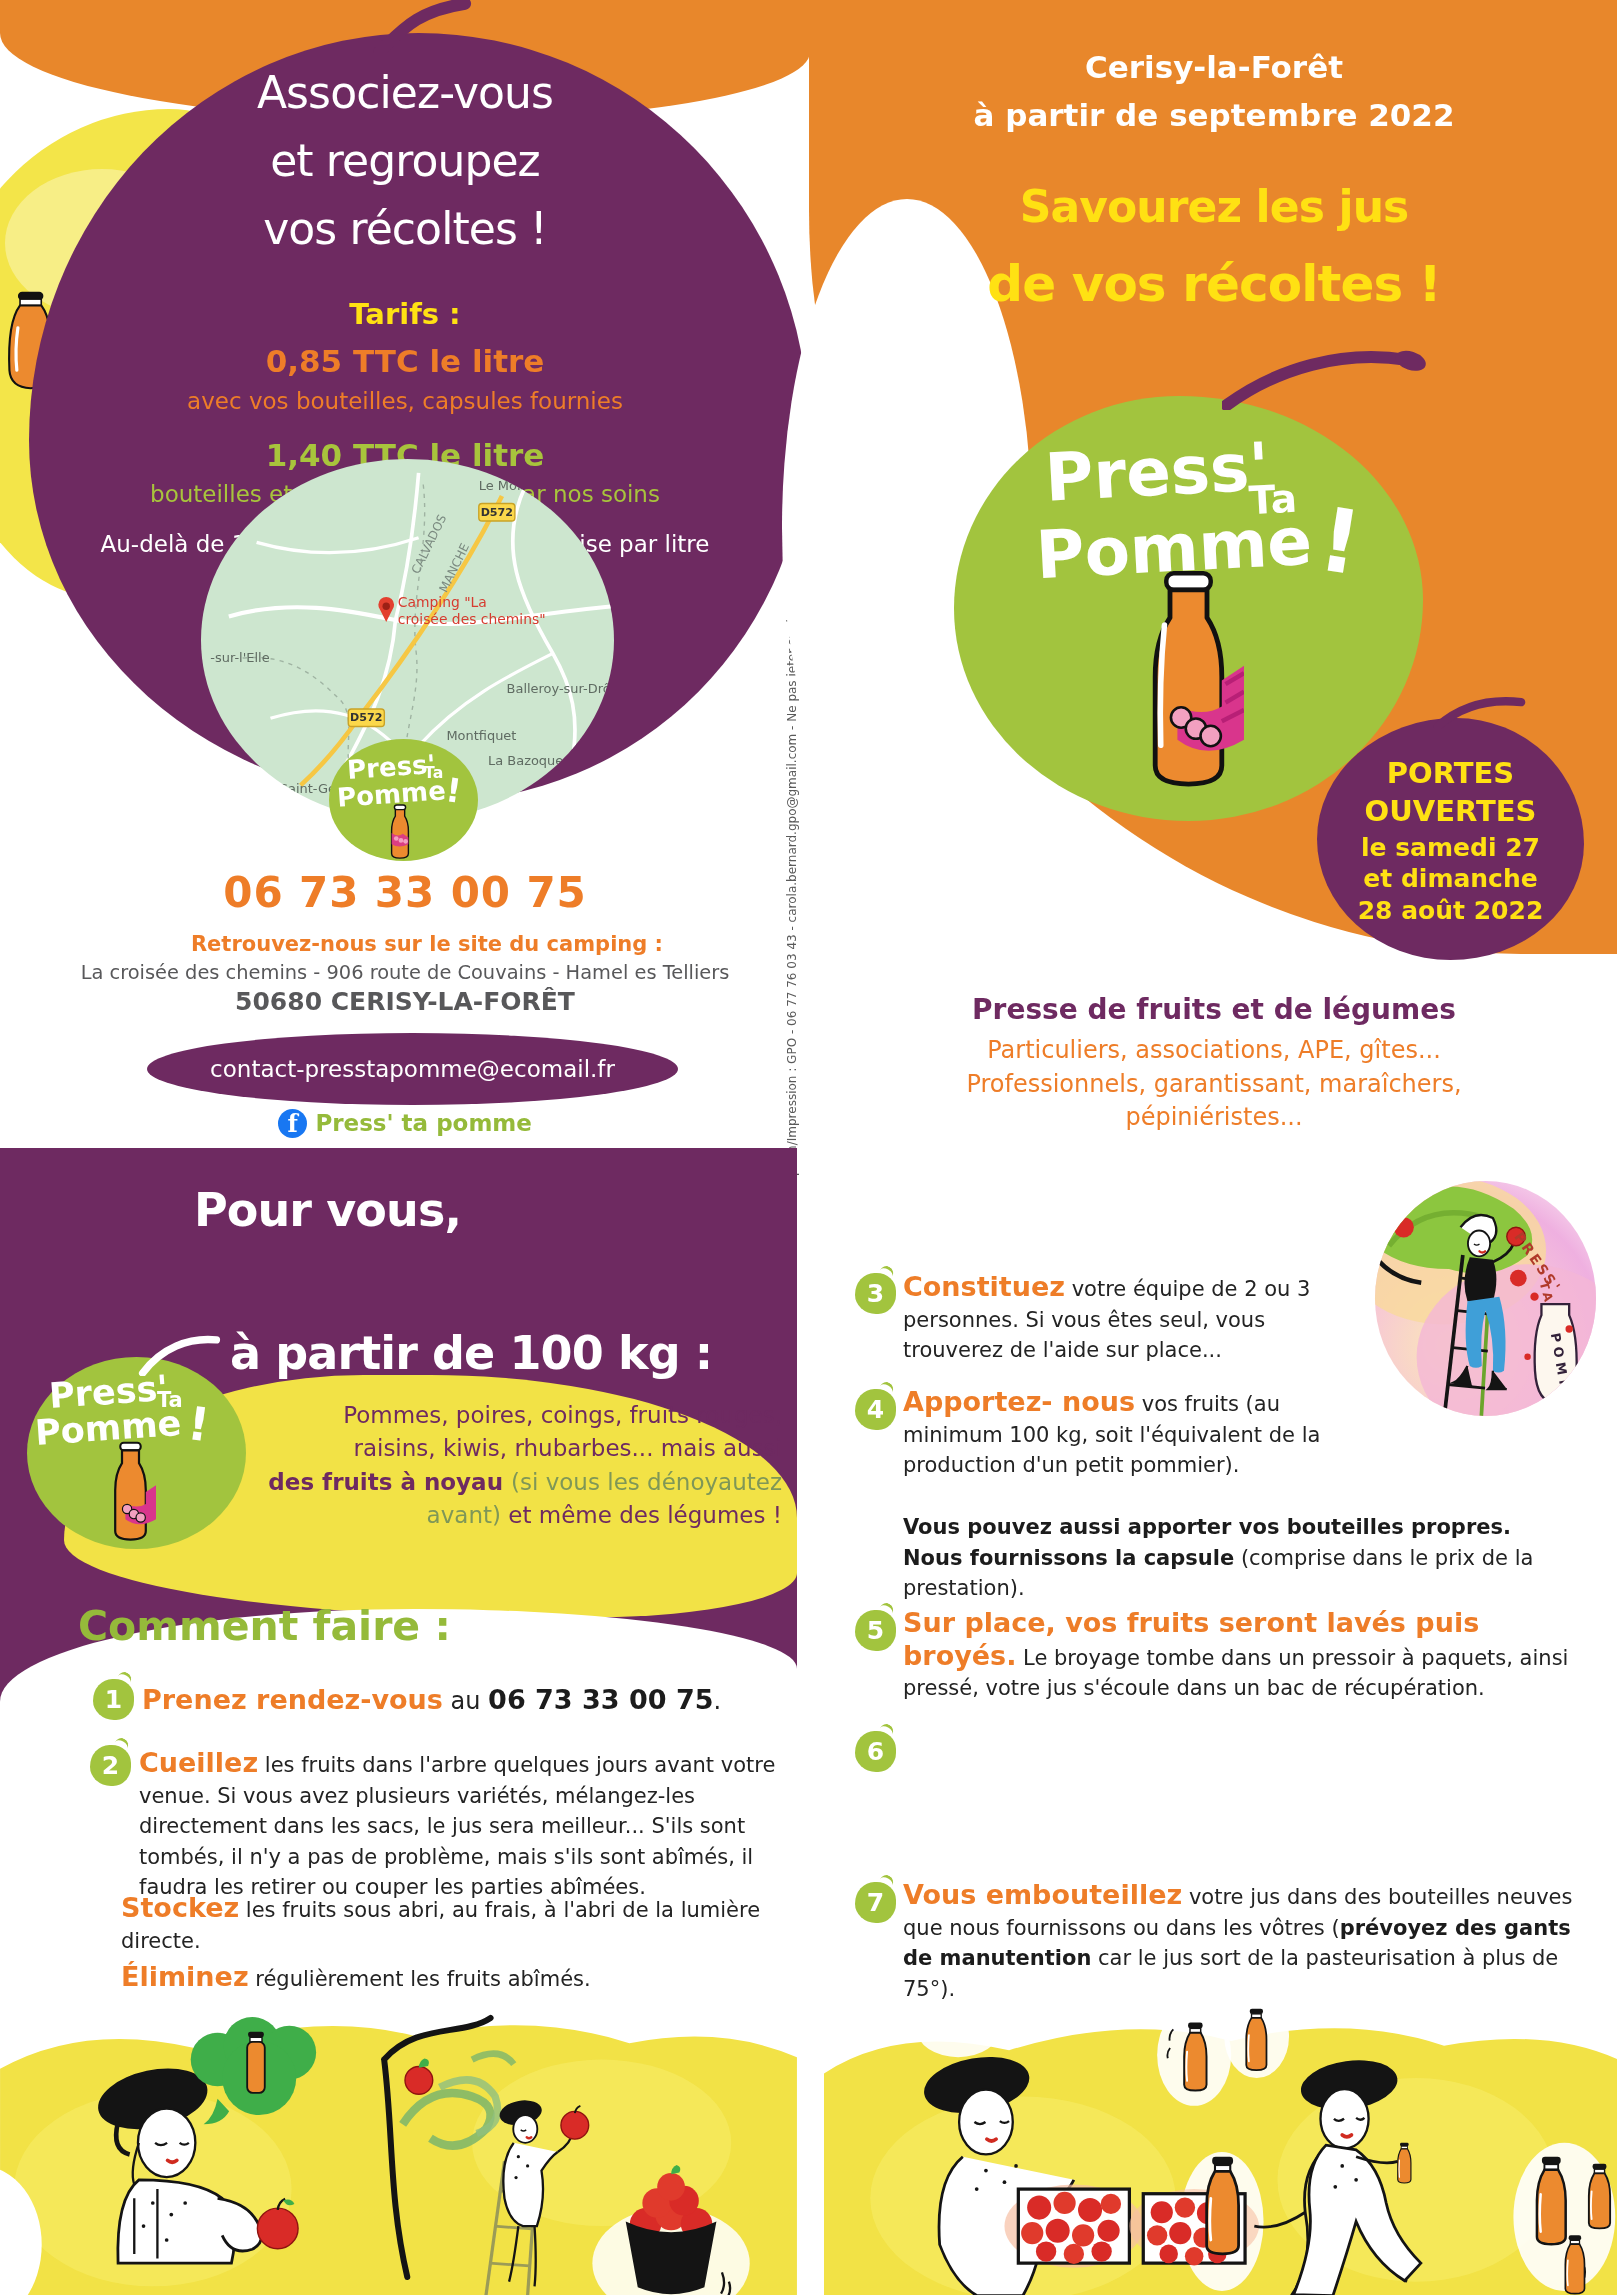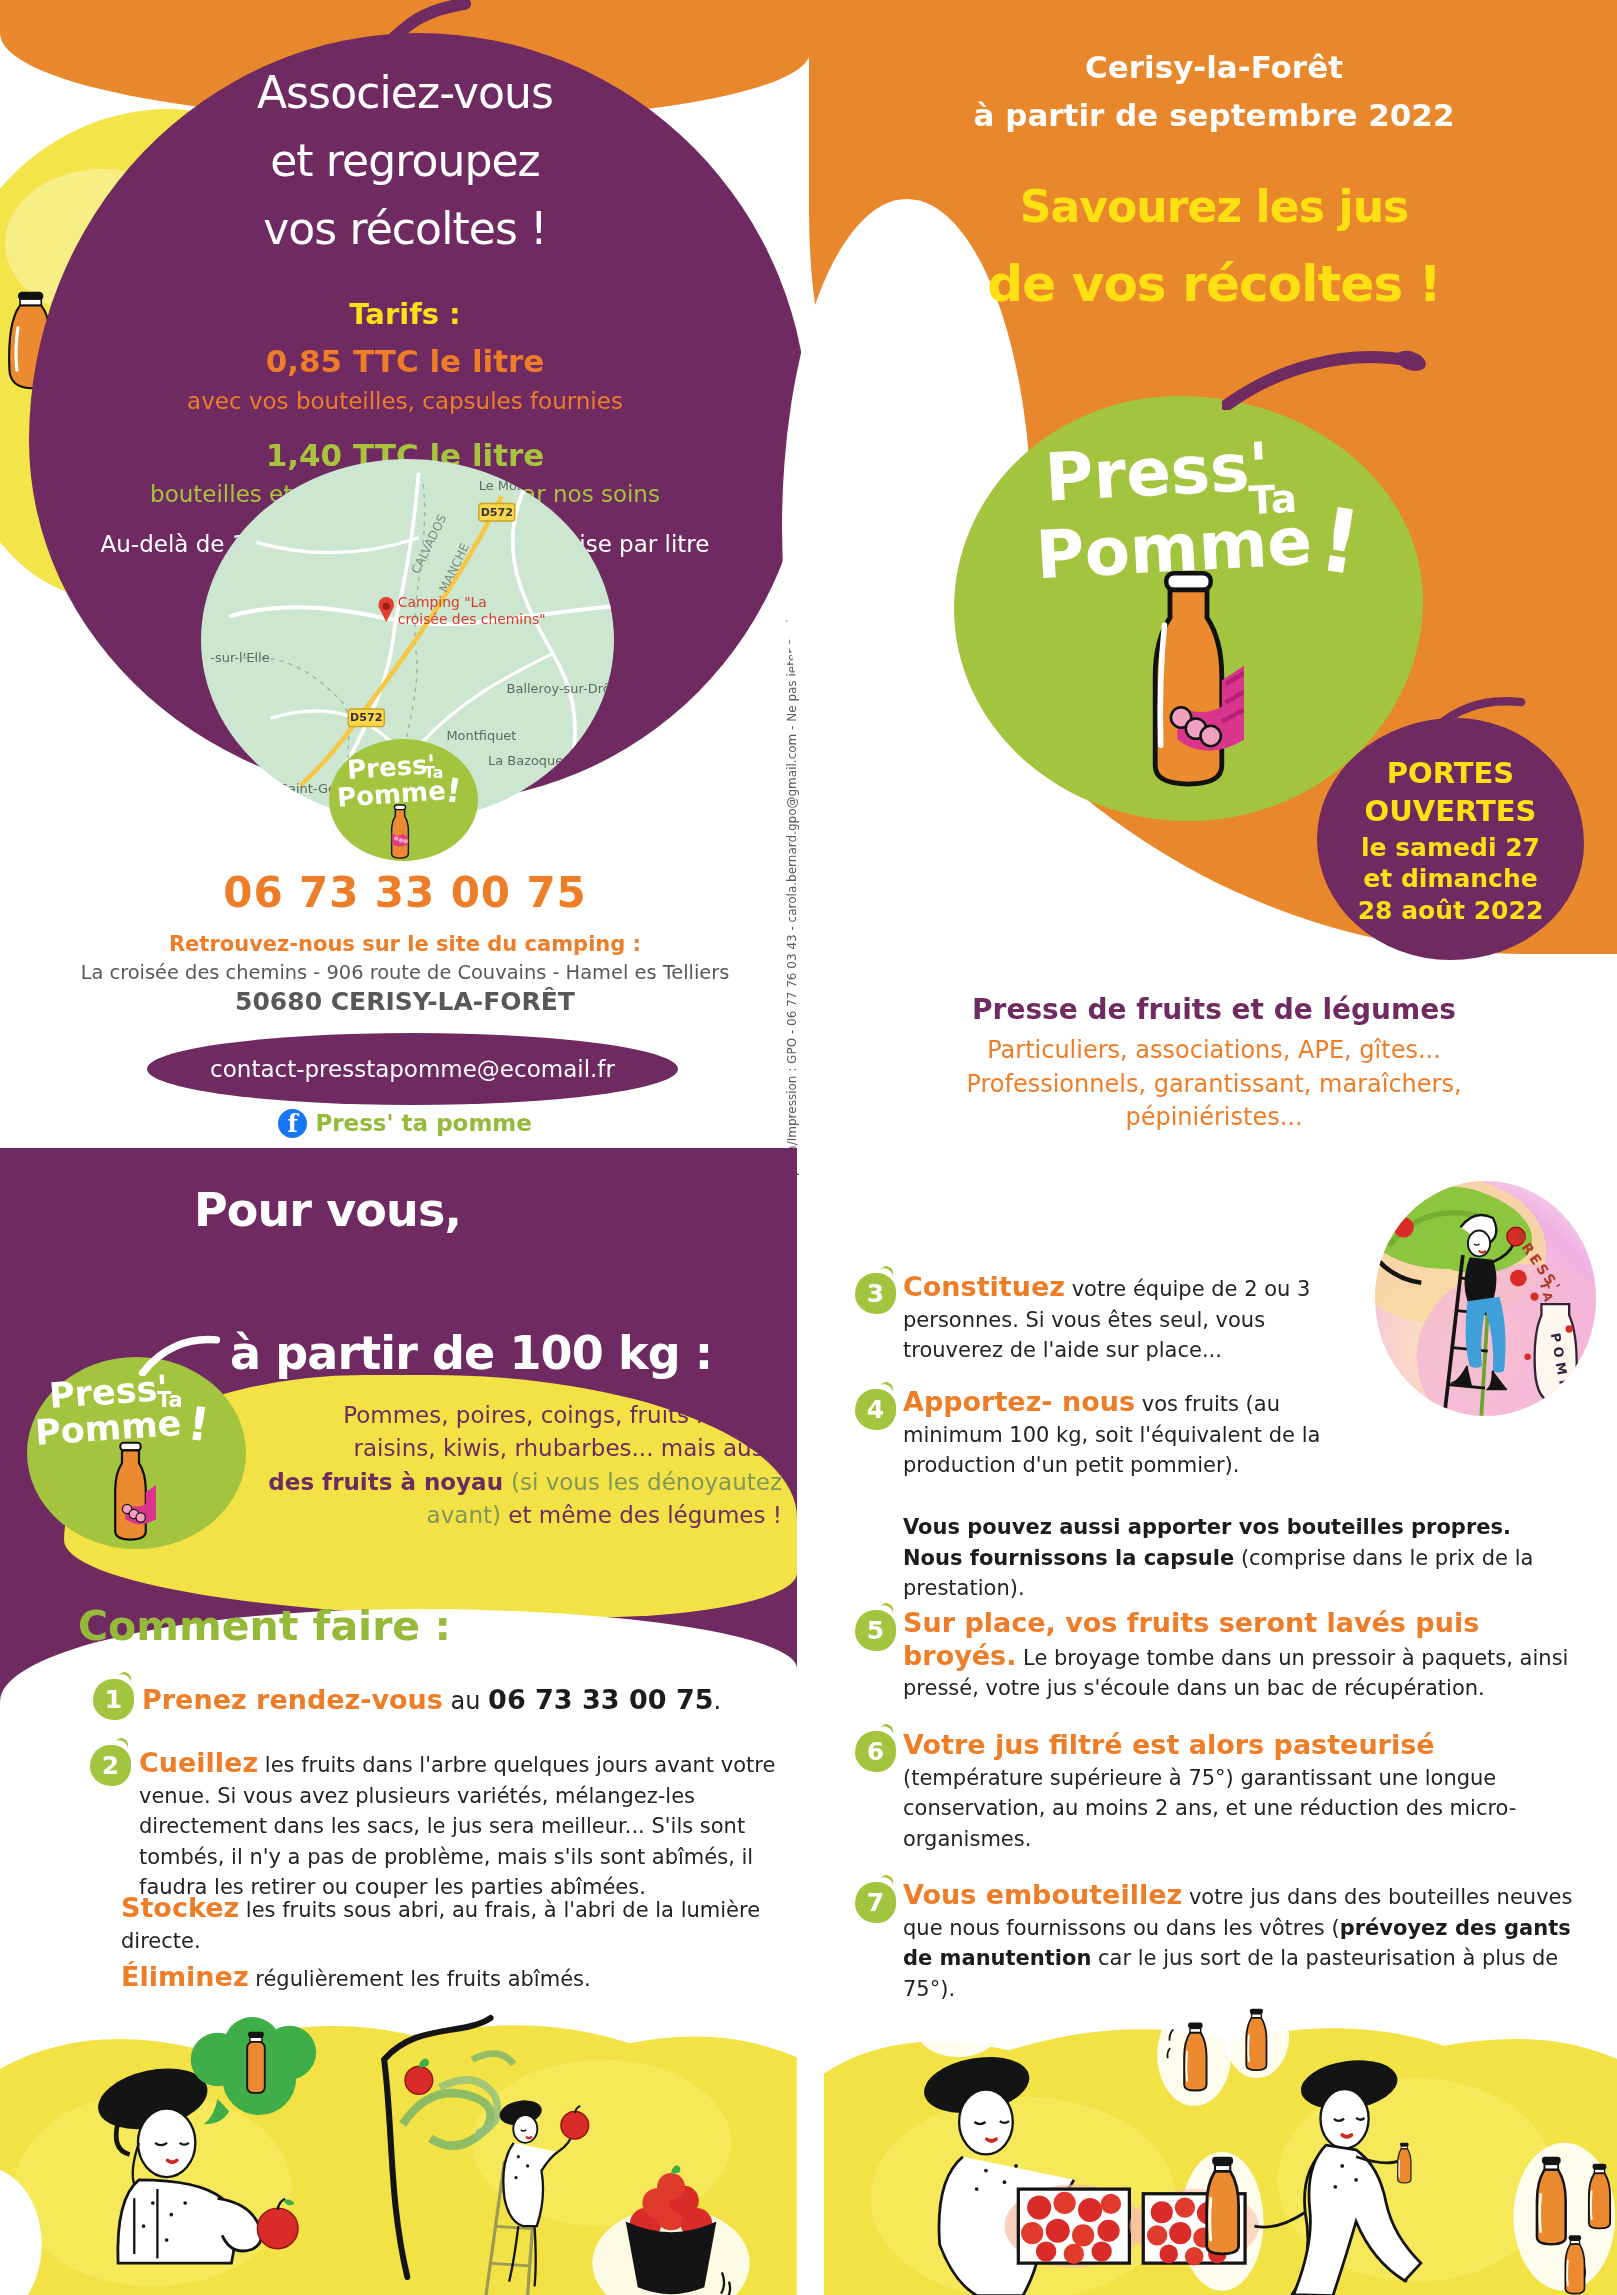--- a/index.html
+++ b/index.html
@@ -21,21 +21,21 @@
   .tarifs{left:0;top:297px;width:838px;color:#FFE113;font-size:29px;font-weight:bold;}
   .price1{left:0;top:343px;width:838px;color:#EE7D28;font-size:31px;font-weight:bold;}
   .note1{left:0;top:388px;width:838px;color:#EE7D28;font-size:23px;}
   .price2{left:0;top:437px;width:838px;color:#A8C43C;font-size:31px;font-weight:bold;}
   .note2{left:0;top:481px;width:838px;color:#A8C43C;font-size:23px;}
   .discount{left:0;top:531px;width:838px;color:#fff;font-size:23px;}
   .map-wrap{left:201px;top:459px;width:413px;height:362px;border-radius:50%;overflow:hidden;background:#CDE6CF;}
   .logo-ellipse{background:#A2C43E;border-radius:50%;}
   .logo1{left:329px;top:739px;width:149px;height:122px;}
   .phone1{left:0;top:868px;width:810px;color:#EE7D28;font-size:42px;font-weight:bold;letter-spacing:0.9px;}
-  .camping{left:0;top:932px;width:810px;color:#EE7D28;font-size:21px;font-weight:bold;}
+  .camping{left:0;top:932px;width:810px;color:#EE7D28;font-size:21px;font-weight:bold;padding-left:22px;}
   .addr1{left:0;top:961px;width:810px;color:#58585A;font-size:19.4px;}
   .addr2{left:0;top:987px;width:810px;color:#58585A;font-size:25px;font-weight:bold;}
   .email-ell{left:147px;top:1033px;width:531px;height:72px;background:#6E2A61;border-radius:50%;
              color:#fff;font-size:23px;line-height:72px;text-align:center;}
   .fb-row{left:0;top:1107px;width:810px;height:32px;display:flex;align-items:center;justify-content:center;gap:8.3px;}
   .fb-icon{width:29px;height:29px;border-radius:50%;background:#1877F2;color:#fff;font-size:24px;font-weight:bold;
            display:flex;align-items:center;justify-content:center;font-family:"DejaVu Serif",serif;}
   .fb-label{color:#95BA3A;font-size:23px;font-weight:bold;}
   .credit{left:792px;top:870px;transform:translate(-50%,-50%) rotate(-90deg);transform-origin:center;
           white-space:nowrap;color:#5a5a5a;font-size:12px;}
@@ -420,23 +420,20 @@
     <span class="p4-bold">Vous pouvez aussi apporter vos bouteilles propres.</span><br>
     <span class="p4-bold">Nous fournissons la capsule</span><span> (comprise dans le prix de la prestation).</span>
   </div>
 
   <div class="abs stepnum p4-badge" style="top:1610px;">5</div>
   <div class="abs btxt" style="left:903px;top:1608px;width:689px;">
     <span class="lead">Sur place, vos fruits seront lavés puis broyés.</span><span> Le broyage tombe dans un pressoir à paquets, ainsi pressé, votre jus s'écoule dans un bac de récupération.</span>
   </div>
 
   <div class="abs stepnum p4-badge" style="top:1731px;">6</div>
-  <div class="abs btxt" style="left:903px;top:1730px;width:666px;">
-    <span class="lead">Votre jus filtré est alors pasteurisé</span><span> (température supérieure à 75°) garantissant une longue conservation, au moins 2 ans, et une réduction des micro-organismes.</span>
-  </div>
 
   <div class="abs stepnum p4-badge" style="top:1882px;">7</div>
   <div class="abs btxt" style="left:903px;top:1880px;width:685px;">
     <span class="lead">Vous embouteillez</span><span> votre jus dans des bouteilles neuves que nous fournissons ou dans les vôtres (</span><span class="p4-bold">prévoyez des gants de manutention</span><span> car le jus sort de la pasteurisation à plus de 75°).</span>
   </div>
 
   <svg class="scene" style="left:824px;top:2004px;" width="794" height="292" viewBox="0 0 1716 631">
     <path d="M0,150 Q160,45 400,100 Q660,20 880,80 Q1130,20 1340,90 Q1560,50 1716,120 L1716,631 L0,631 Z" fill="#F2E246"></path>
     <ellipse cx="430" cy="420" rx="330" ry="220" fill="#F7EC66" opacity="0.6"></ellipse>
     <ellipse cx="1280" cy="380" rx="300" ry="220" fill="#F7EC66" opacity="0.6"></ellipse>

